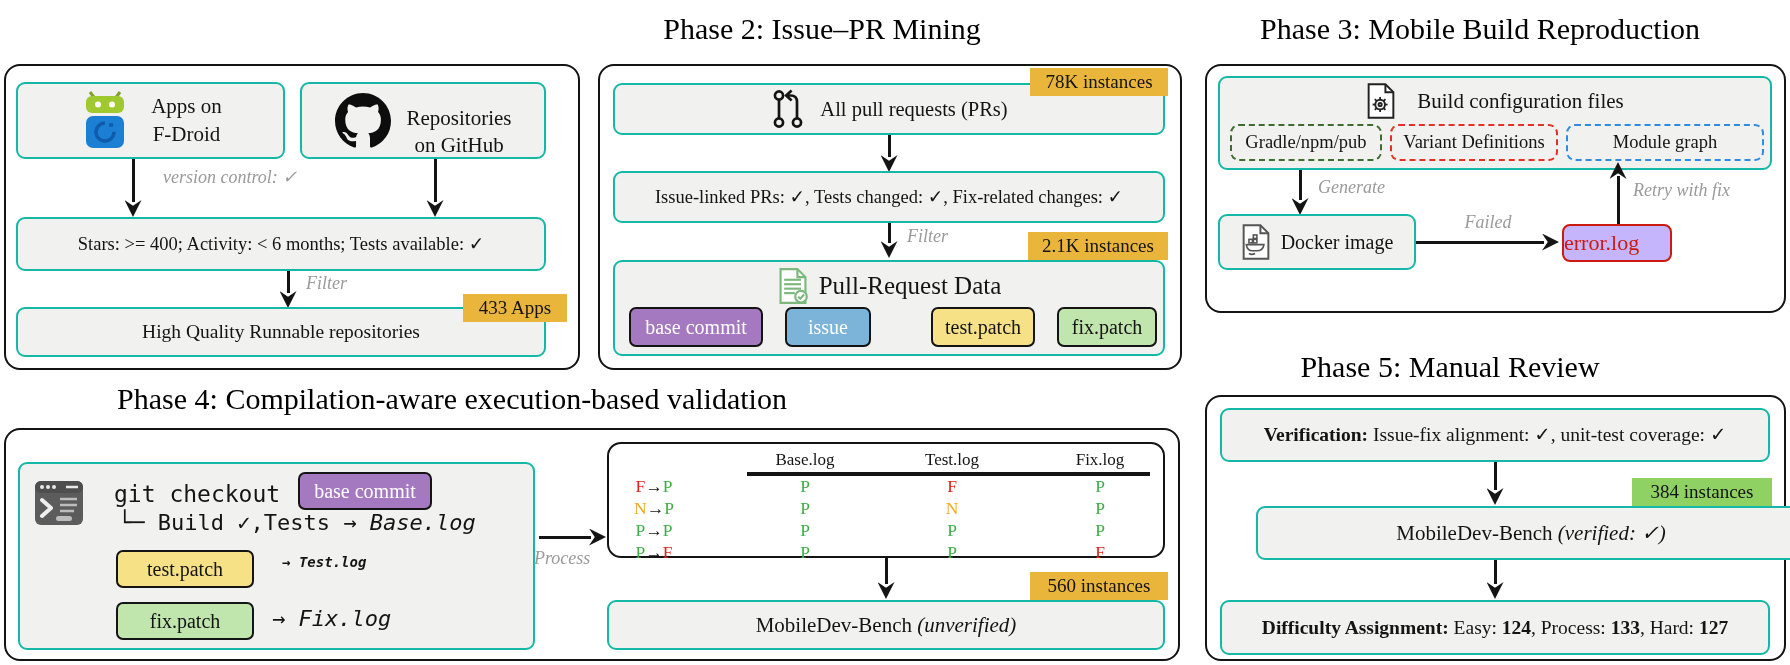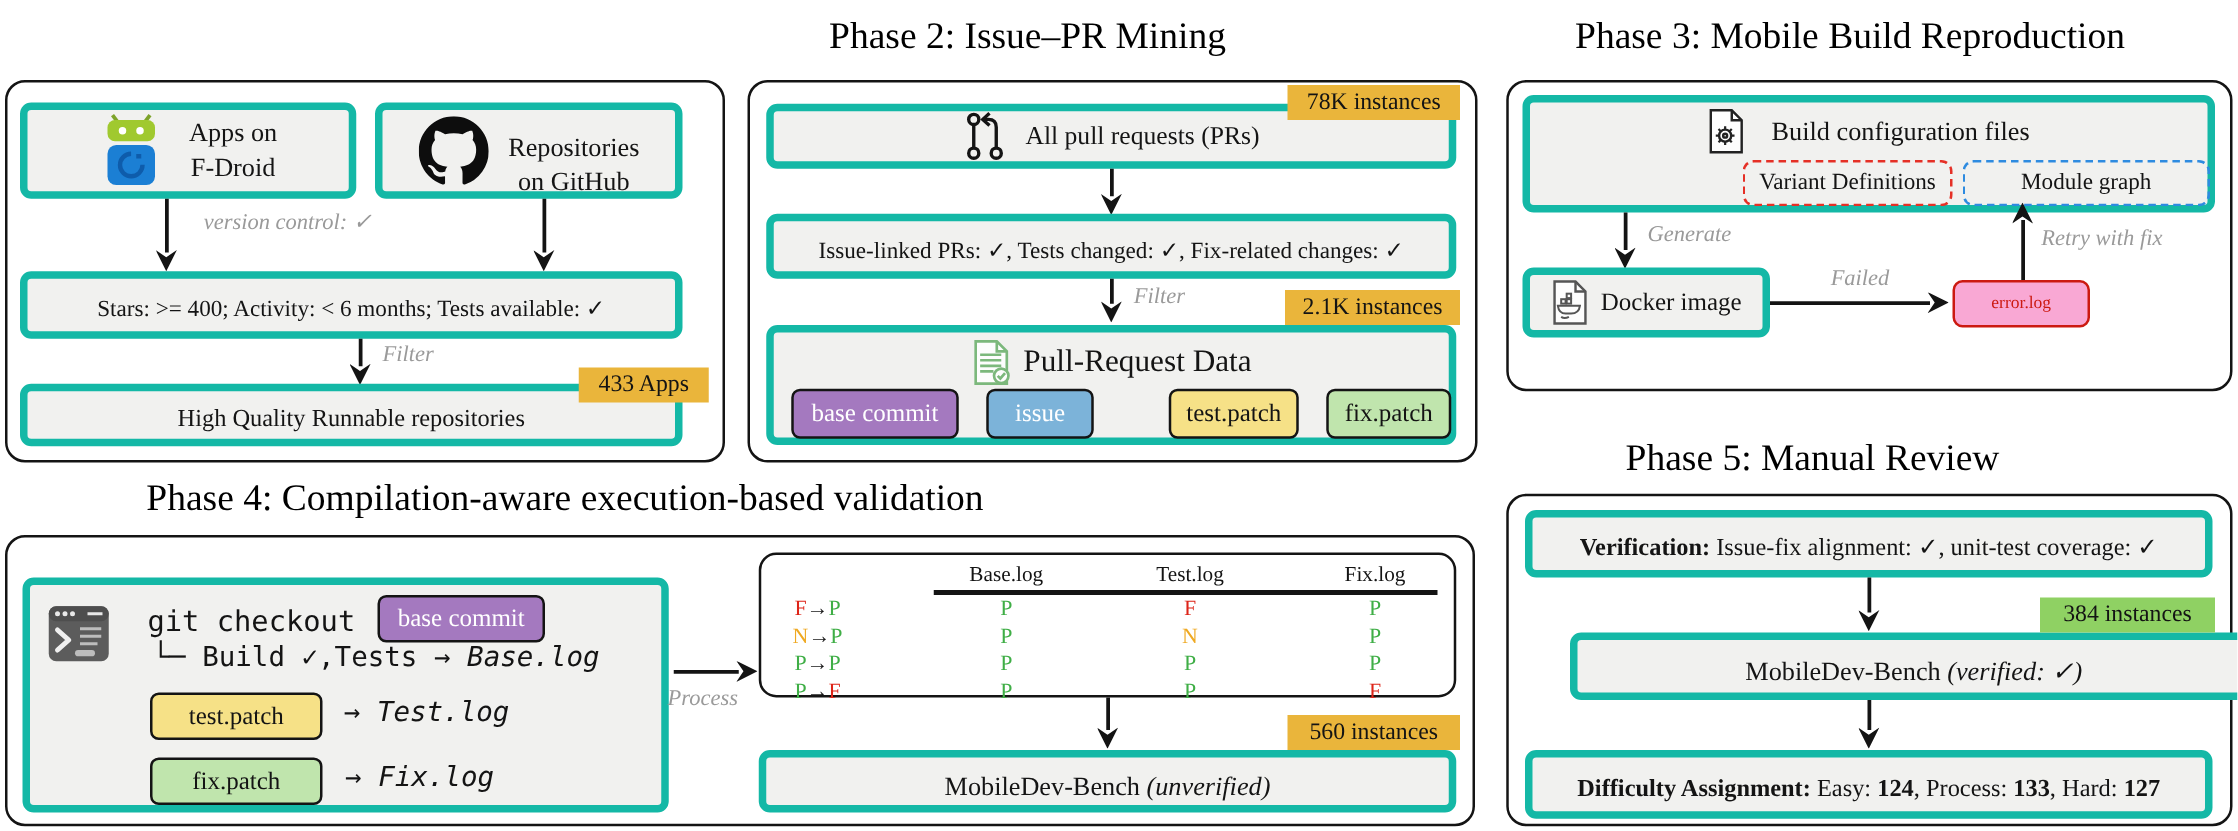--- a/index.html
+++ b/index.html
@@ -1,21 +1,21 @@
 <!DOCTYPE html>
 <html><head>
 <meta charset="utf-8">
 <style>
   html,body{margin:0;padding:0;background:#ffffff;}
   .stage{position:relative;width:1790px;height:665px;background:#fff;
          font-family:"Liberation Serif","DejaVu Serif",serif;color:#141414;overflow:hidden;}
   .abs{position:absolute;box-sizing:border-box;}
   .title{font-size:30px;text-align:center;white-space:nowrap;color:#000;}
   .panel{border:2.5px solid #141414;border-radius:16px;background:#fff;}
-  .gbox{background:#f1f1ef;border:6px solid #14b8a6;border-radius:9px;}
+  .gbox{background:#f1f1ef;border:2px solid #14b8a6;border-radius:9px;}
   .wbox{background:#fff;border:2.2px solid #141414;border-radius:14px;}
   .ctext{text-align:center;white-space:nowrap;}
   .glabel{color:#9a9a9a;font-style:italic;font-size:18px;white-space:nowrap;}
   .badge{background:#eab53b;font-size:19px;text-align:center;line-height:28px;z-index:5;white-space:nowrap;}
   .badge.green{background:#8fd163;}
   .chip{border:2px solid #141414;border-radius:7px;font-size:20px;text-align:center;white-space:nowrap;}
   .chip.purple{background:#a479bf;color:#fff;}
   .chip.blue{background:#7cb3d9;color:#fff;}
   .chip.yellow{background:#f6e187;color:#141414;}
   .chip.greenc{background:#c0e5ad;color:#141414;}
@@ -27,22 +27,22 @@
   .hline{height:3px;background:#141414;}
   .ah{width:17px;height:17px;background:#141414;}
   .ah.down{clip-path:polygon(0 0,50% 34%,100% 0,50% 100%);}
   .ah.up{clip-path:polygon(50% 0,100% 100%,50% 66%,0 100%);}
   .ah.right{clip-path:polygon(0 0,34% 50%,0 100%,100% 50%);}
   .mono{font-family:"DejaVu Sans Mono","Liberation Mono",monospace;}
   .flexrow{display:flex;align-items:center;justify-content:center;}
   .ok{color:#3fae46;} .bad{color:#dd2418;} .na{color:#efa922;}
   .tcell{font-size:17.5px;text-align:center;white-space:nowrap;}
   .thead{font-size:17px;text-align:center;white-space:nowrap;}
-  .errbox{background:#f9a8d4;border:2.5px solid #cc1a11;border-radius:8px;color:#cc1a11;
-          font-size:14px;text-align:center;}
+  .errbox{background:#c4b5fd;border:2.5px solid #cc1a11;border-radius:8px;color:#cc1a11;
+          font-size:22px;}
   b{font-weight:bold;}
 </style>
 </head>
 <body>
 
 <div class="stage">
 
   <div class="abs panel" style="left:4px;top:64px;width:576px;height:306px;"></div>
 
   <div class="abs gbox flexrow" style="left:16px;top:82px;width:269px;height:77px;gap:20px;">
@@ -159,20 +159,21 @@
               <line x1="21.5" y1="25" x2="24.5" y2="25"></line>
             <line x1="10" y1="19" x2="12.2" y2="21.2"></line>
               <line x1="19.8" y1="28.8" x2="22" y2="31"></line>
             <line x1="22" y1="19" x2="19.8" y2="21.2"></line>
               <line x1="12.2" y1="28.8" x2="10" y2="31"></line>
           </g>
         </svg>
       </span>
       <span style="font-size:21px;margin-left:10px;">Build configuration files</span>
     </div>
+    <div class="abs dashed dgreen" style="left:10px;top:46px;width:152px;line-height:33px;">Gradle/npm/pub</div>
     <div class="abs dashed dred" style="left:170px;top:46px;width:168px;line-height:33px;">Variant Definitions</div>
     <div class="abs dashed dblue" style="left:346px;top:46px;width:198px;line-height:33px;">Module graph</div>
   </div>
 
   <div class="abs vline" style="left:1298.5px;top:170px;height:30px;"></div>
   <div class="abs ah down" style="left:1291.5px;top:198px;"></div>
   <div class="abs glabel" style="left:1318px;top:177px;">Generate</div>
 
   <div class="abs gbox flexrow" style="left:1218px;top:214px;width:198px;height:56px;gap:10px;">
     <span style="display:inline-flex;">
@@ -220,21 +221,21 @@
         <rect x="22" y="38" width="16" height="5" rx="2.5" fill="#bdbdbd"></rect>
       </svg>
     </span>
     <span class="abs mono" style="left:94px;top:12px;font-size:23px;line-height:36px;">git checkout</span>
     <div class="abs chip purple" style="left:278px;top:8px;width:134px;line-height:34px;">base commit</div>
     <div class="abs mono" style="left:98px;top:46px;font-size:22px;white-space:nowrap;">
       <span>└─ Build ✓,Tests →</span>
       <span style="font-style:italic;">Base.log</span>
     </div>
     <div class="abs chip yellow" style="left:96px;top:86px;width:138px;line-height:34px;">test.patch</div>
-    <div class="abs mono" style="left:251px;top:90px;font-size:22px;white-space:nowrap;">
+    <div class="abs mono" style="left:262px;top:90px;font-size:14px;white-space:nowrap;font-weight:bold;">
       <span>→</span>
       <span style="font-style:italic;">Test.log</span>
     </div>
     <div class="abs chip greenc" style="left:96px;top:138px;width:138px;line-height:34px;">fix.patch</div>
     <div class="abs mono" style="left:252px;top:142px;font-size:22px;white-space:nowrap;">
       <span>→</span>
       <span style="font-style:italic;">Fix.log</span>
     </div>
   </div>
 

